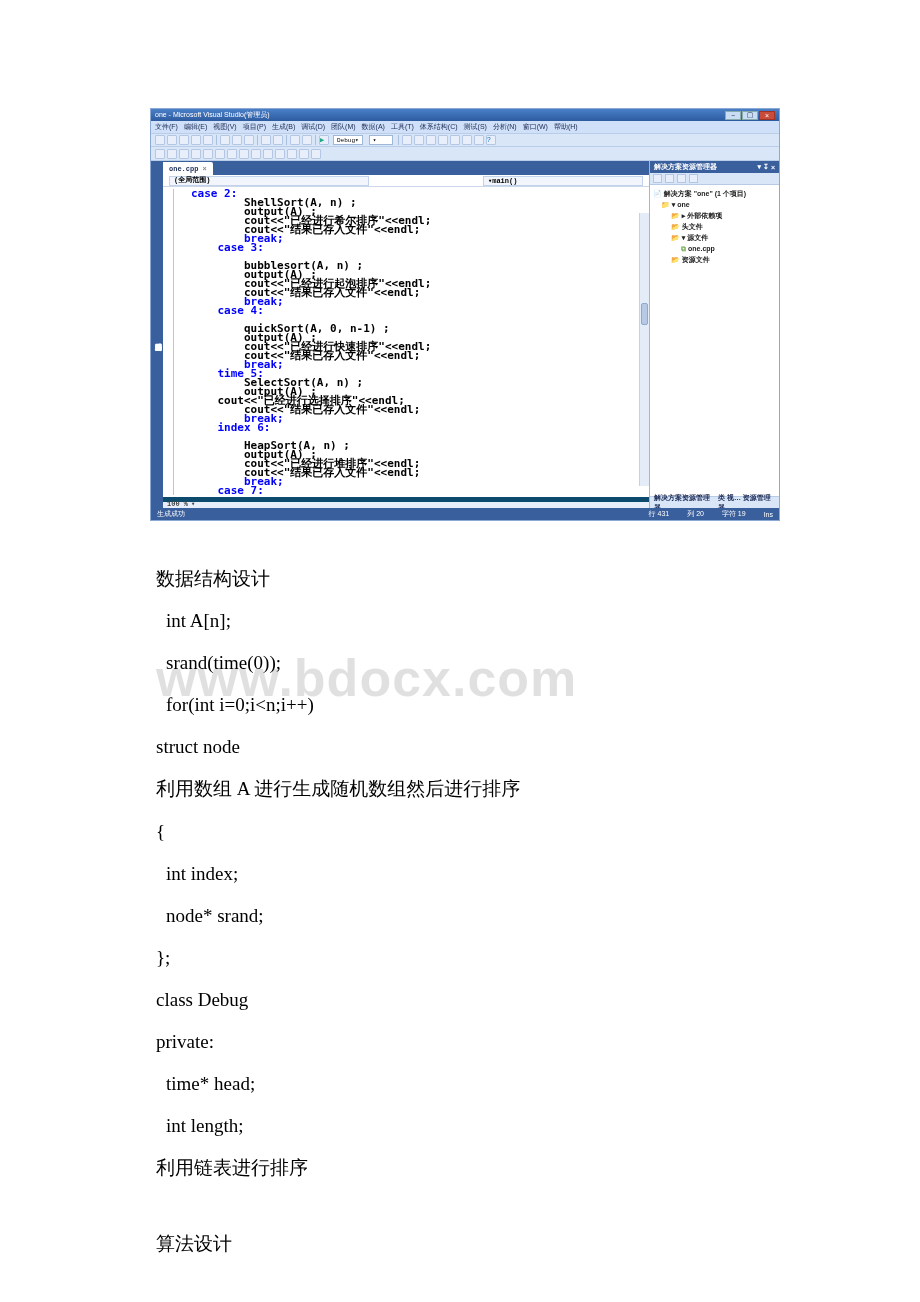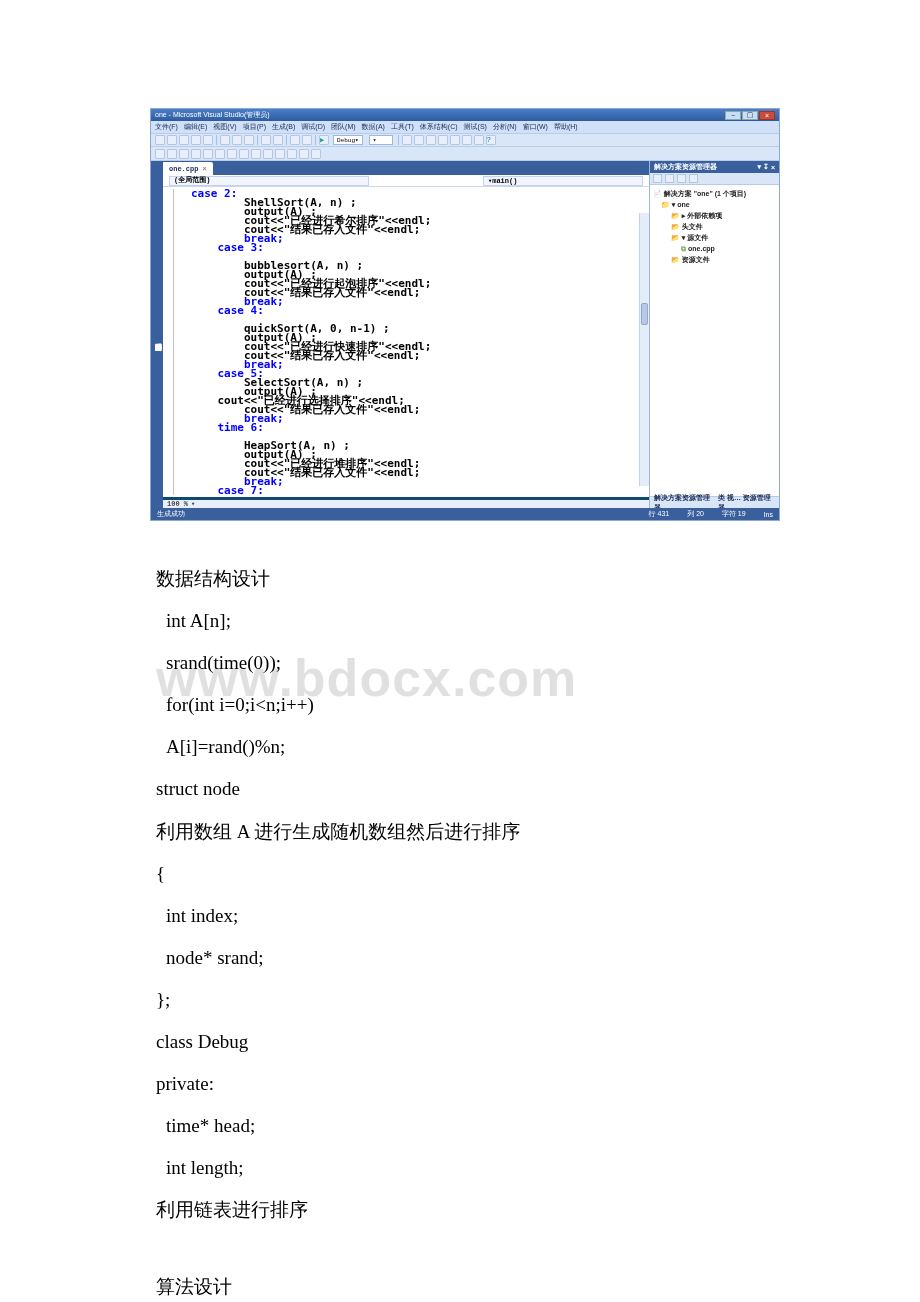--- a/index.html
+++ b/index.html
@@ -152,21 +152,21 @@
   }
   .outline-bar {
     position: absolute;
     left: 10px; top: 2px; bottom: 2px; width: 8px;
     border-left: 1px solid #c4c4c4;
   }
   .kw { color: #0000ff; }
   .zoom-row {
     height: 11px;
     background: #e8effa;
-    border-top: 3px solid #0c4a6e;
+    border-top: 5px solid #0c4a6e;
     font-size: 7px;
     display: flex; align-items: flex-end;
     padding: 0 4px;
     color: #444;
   }
   .vscroll {
     position: absolute; right: 0; top: 26px; bottom: 11px; width: 10px;
     background: #e4ecf7;
     border-left: 1px solid #c2d2ea;
   }
@@ -378,27 +378,27 @@
         <span>cout</span>&lt;&lt;"已经进行起泡排序"&lt;&lt;<span>endl</span>;
         <span>cout</span>&lt;&lt;"结果已存入文件"&lt;&lt;<span>endl</span>;
         <span class="kw">break;</span>
     <span class="kw">case 4:</span>
 
         quickSort(A, 0, n-1) ;
         output(A) ;
         <span>cout</span>&lt;&lt;"已经进行快速排序"&lt;&lt;<span>endl</span>;
         <span>cout</span>&lt;&lt;"结果已存入文件"&lt;&lt;<span>endl</span>;
         <span class="kw">break;</span>
-    <span class="kw">case 5:</span>
+    <span class="kw">time 5:</span>
         SelectSort(A, n) ;
         output(A) ;
     <span>cout</span>&lt;&lt;"已经进行选择排序"&lt;&lt;<span>endl</span>;
         <span>cout</span>&lt;&lt;"结果已存入文件"&lt;&lt;<span>endl</span>;
         <span class="kw">break;</span>
-    <span class="kw">time 6:</span>
+    <span class="kw">index 6:</span>
 
         HeapSort(A, n) ;
         output(A) ;
         <span>cout</span>&lt;&lt;"已经进行堆排序"&lt;&lt;<span>endl</span>;
         <span>cout</span>&lt;&lt;"结果已存入文件"&lt;&lt;<span>endl</span>;
         <span class="kw">break;</span>
     <span class="kw">case 7:</span>
 
         mergeSort(A, 0, n-1) ;
         output(A) ;
@@ -455,21 +455,20 @@
     <span class="cell">Ins</span>
   </div>
 </div>
 
 <div class="doc">
   <div class="watermark">www.bdocx.com</div>
   <div class="h">数据结构设计</div>
   <div class="line indent"> int A[n];</div>
   <div class="line indent"> srand(time(0));</div>
   <div class="line indent"> for(int i=0;i&lt;n;i++)</div>
-  <div class="line indent"> A[i]=rand()%n;</div>
   <div class="line">struct node</div>
   <div class="line">利用数组 A 进行生成随机数组然后进行排序</div>
   <div class="line">{</div>
   <div class="line indent"> int index;</div>
   <div class="line indent"> node* srand;</div>
   <div class="line">};</div>
   <div class="line">class Debug</div>
   <div class="line">private:</div>
   <div class="line indent"> time* head;</div>
   <div class="line indent"> int length;</div>

